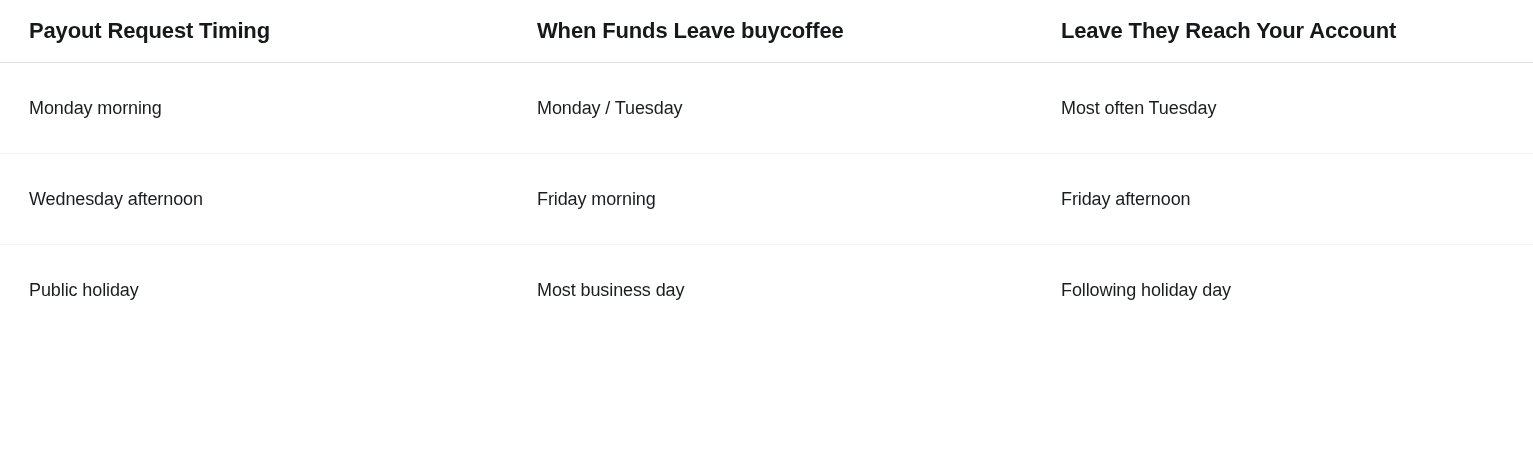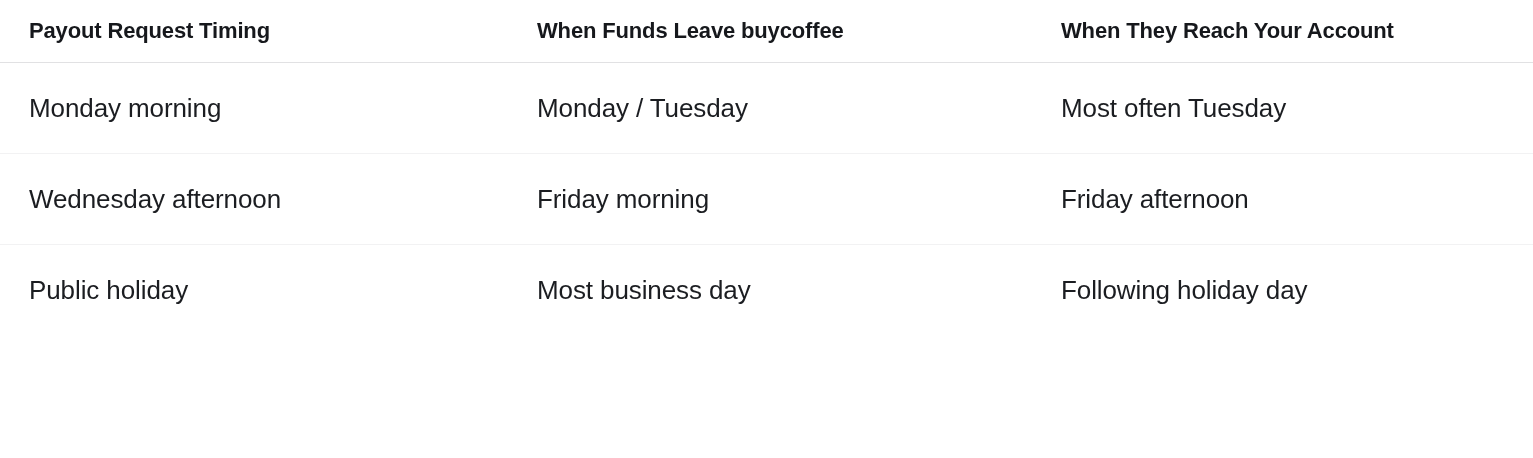--- a/index.html
+++ b/index.html
@@ -51,21 +51,21 @@
     border-bottom: 1.5px solid #e1e1e3;
     white-space: nowrap;
   }
 
   
   thead th.h2, thead th.h3 { padding-left: 33px; }
 
   tbody td {
     text-align: left;
     vertical-align: middle;
-    font-size: 26px;
+    font-size: 18px;
     font-weight: normal;
     color: #1b1d21;
     letter-spacing: -0.1px;
     height: 90px;
     padding: 0 0 0 29px;
     border-bottom: 1.5px solid #f2f2f3;
     white-space: nowrap;
   }
   tbody td.b2, tbody td.b3 { padding-left: 33px; }
 
@@ -80,21 +80,21 @@
   <table class="payout-table">
     <colgroup>
       <col class="c1">
       <col class="c2">
       <col class="c3">
     </colgroup>
     <thead>
       <tr>
         <th class="h1" scope="col">Payout Request Timing</th>
         <th class="h2" scope="col">When Funds Leave buycoffee</th>
-        <th class="h3" scope="col">When They Reach Your Account</th>
+        <th class="h3" scope="col">Leave They Reach Your Account</th>
       </tr>
     </thead>
     <tbody>
       <tr>
         <td class="b1">Monday morning</td>
         <td class="b2">Monday / Tuesday</td>
         <td class="b3">Most often Tuesday</td>
       </tr>
       <tr>
         <td class="b1">Wednesday afternoon</td>

